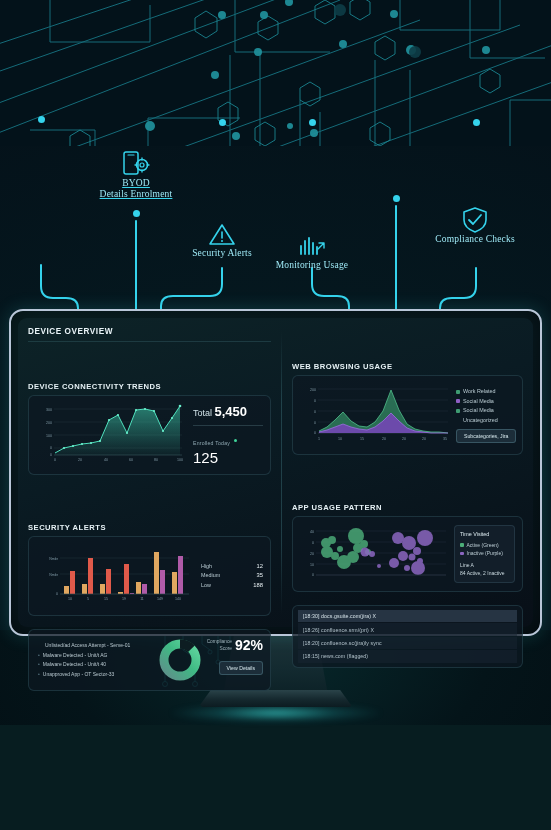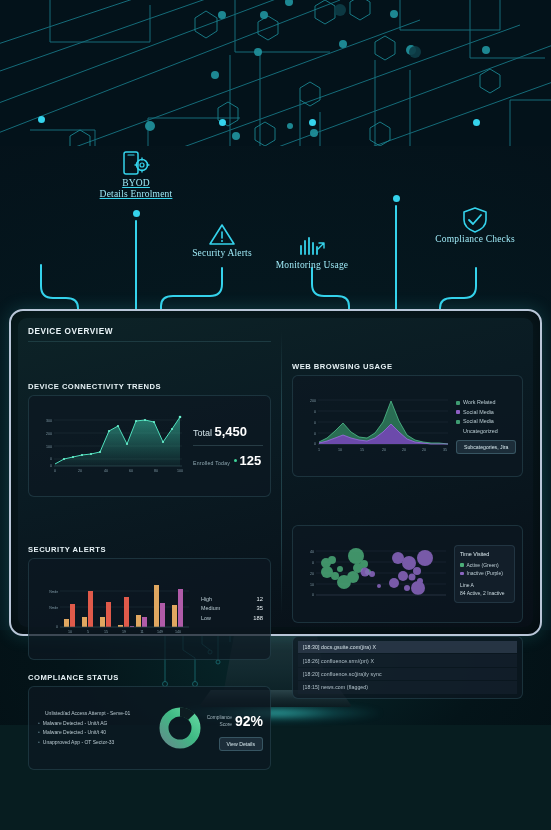--- a/index.html
+++ b/index.html
@@ -95,36 +95,36 @@
   }
   .sec-title.rule { padding-bottom: 5px; border-bottom: 1px solid rgba(120,200,210,.16); }
   .card-title {
     font-size: 7.6px; font-weight: bold; color: #e6f1f5;
     letter-spacing: .5px; margin-bottom: 4px;
   }
   .card {
     background: rgba(12,24,33,.72);
     border: 1px solid rgba(110,190,205,.17);
     border-radius: 6px;
-    padding: 18px 7px;
+    padding: 7px 7px;
     margin-bottom: 7px;
   }
   .panelgap { margin-bottom: 6px; margin-top: 35px; }
 
   
   .chartrow { display: flex; align-items: center; gap: 6px; }
   .plot { position: relative; flex: 1; }
   .axlab { font-size: 3.6px; fill: #7e97a3; }
 
   .kpi { width: 72px; text-align: left; padding-left: 2px; }
   .kpi .k1 { font-size: 9px; color: #cfe0e6; }
   .kpi .k1 b { font-size: 13px; color: #fff; font-weight: bold; }
   .kpi .hr { height: 1px; background: rgba(140,190,200,.22); margin: 6px 0 5px; }
   .kpi .k2 { font-size: 5.2px; color: #8fa8b2; letter-spacing: .2px; }
-  .kpi .k2v { font-size: 13px; color: #ffffff; font-weight: bold; }
+  .kpi .k2v { font-size: 15px; color: #ffffff; font-weight: normal; }
   .kpi .dotg { display: inline-block; width: 3px; height: 3px; border-radius: 50%; background: #3fd49a; margin-right: 2px; vertical-align: middle; }
 
   .legend { width: 62px; font-size: 5.4px; color: #b9cbd2; line-height: 9.5px; }
   .legend .row { display: flex; align-items: center; gap: 3px; white-space: nowrap; }
   .legend .sw { width: 4px; height: 4px; border-radius: 1px; flex: 0 0 auto; }
   .legend .val { margin-left: auto; color: #e8f0f3; font-size: 5.8px; }
 
   .legendbox {
     background: rgba(20,32,44,.85);
     border: 1px solid rgba(120,180,200,.16);
@@ -145,21 +145,21 @@
     padding: 3px 7px; text-align: center; white-space: nowrap;
     cursor: pointer;
   }
 
   
   .compliance { display: flex; align-items: center; gap: 6px; }
   .cmp-list { flex: 1; font-size: 5px; color: #b9c9d0; line-height: 9.5px; padding-left: 2px; }
   .cmp-list li { list-style: none; white-space: nowrap; }
   .cmp-list li.bul::before { content: "\2022"; color: #5d7d8a; margin-right: 3px; }
   .cmp-list li.nob { padding-left: 7px; }
-  .cmp-right { display: flex; align-items: flex-end; gap: 4px; }
+  .cmp-right { display: flex; align-items: flex-start; gap: 4px; }
   .cmp-txt { font-size: 4.8px; color: #9fb3bb; line-height: 7px; text-align: right; }
   .cmp-pct { font-size: 14px; font-weight: bold; color: #ffffff; }
 
   
   .logs { display: flex; flex-direction: column; gap: 1px; }
   .log {
     font-size: 5.2px; color: #b4c4cd; padding: 3.2px 5px;
     background: rgba(24,36,50,.55); letter-spacing: .1px;
   }
   .log.first { background: rgba(44,58,74,.85); color: #d7e4ea; }
@@ -449,21 +449,20 @@
                 <div class="row">
                   <span>Low</span>
                   <span class="val">188</span>
                 </div>
               </div>
             </div>
           </div>
         </div>
 
         <div>
-          <div class="card-title">COMPLIANCE STATUS</div>
           <div class="card">
             <div class="compliance">
               <ul class="cmp-list">
                 <li class="nob">Unlisted/ad Access Attempt - Serve-01</li>
                 <li class="bul">Malware Detected - Unit/t AG</li>
                 <li class="bul">Malware Detected - Unit/t 40</li>
                 <li class="bul">Unapproved App - OT Sector-33</li>
               </ul>
               <div class="cmp-right">
                 <svg width="46" height="46" viewBox="0 0 46 46">
@@ -550,20 +549,21 @@
                     <span>Uncategorized</span>
                   </div>
                 </div>
                 <div class="btn" style="display:block;">Subcategories, Jira</div>
               </div>
             </div>
           </div>
         </div>
 
         <div class="panelgap">
+          <div class="card-title">APP USAGE PATTERN</div>
           <div class="card">
             <div class="chartrow">
               <div class="plot">
                 <svg width="148" height="56" viewBox="0 0 148 56">
                   <g stroke="#232f3c" stroke-width=".5">
                     <line x1="16" y1="7" x2="146" y2="7"></line>
                     <line x1="16" y1="18" x2="146" y2="18"></line>
                     <line x1="16" y1="29" x2="146" y2="29"></line>
                     <line x1="16" y1="40" x2="146" y2="40"></line>
                     <line x1="16" y1="51" x2="146" y2="51"></line>

